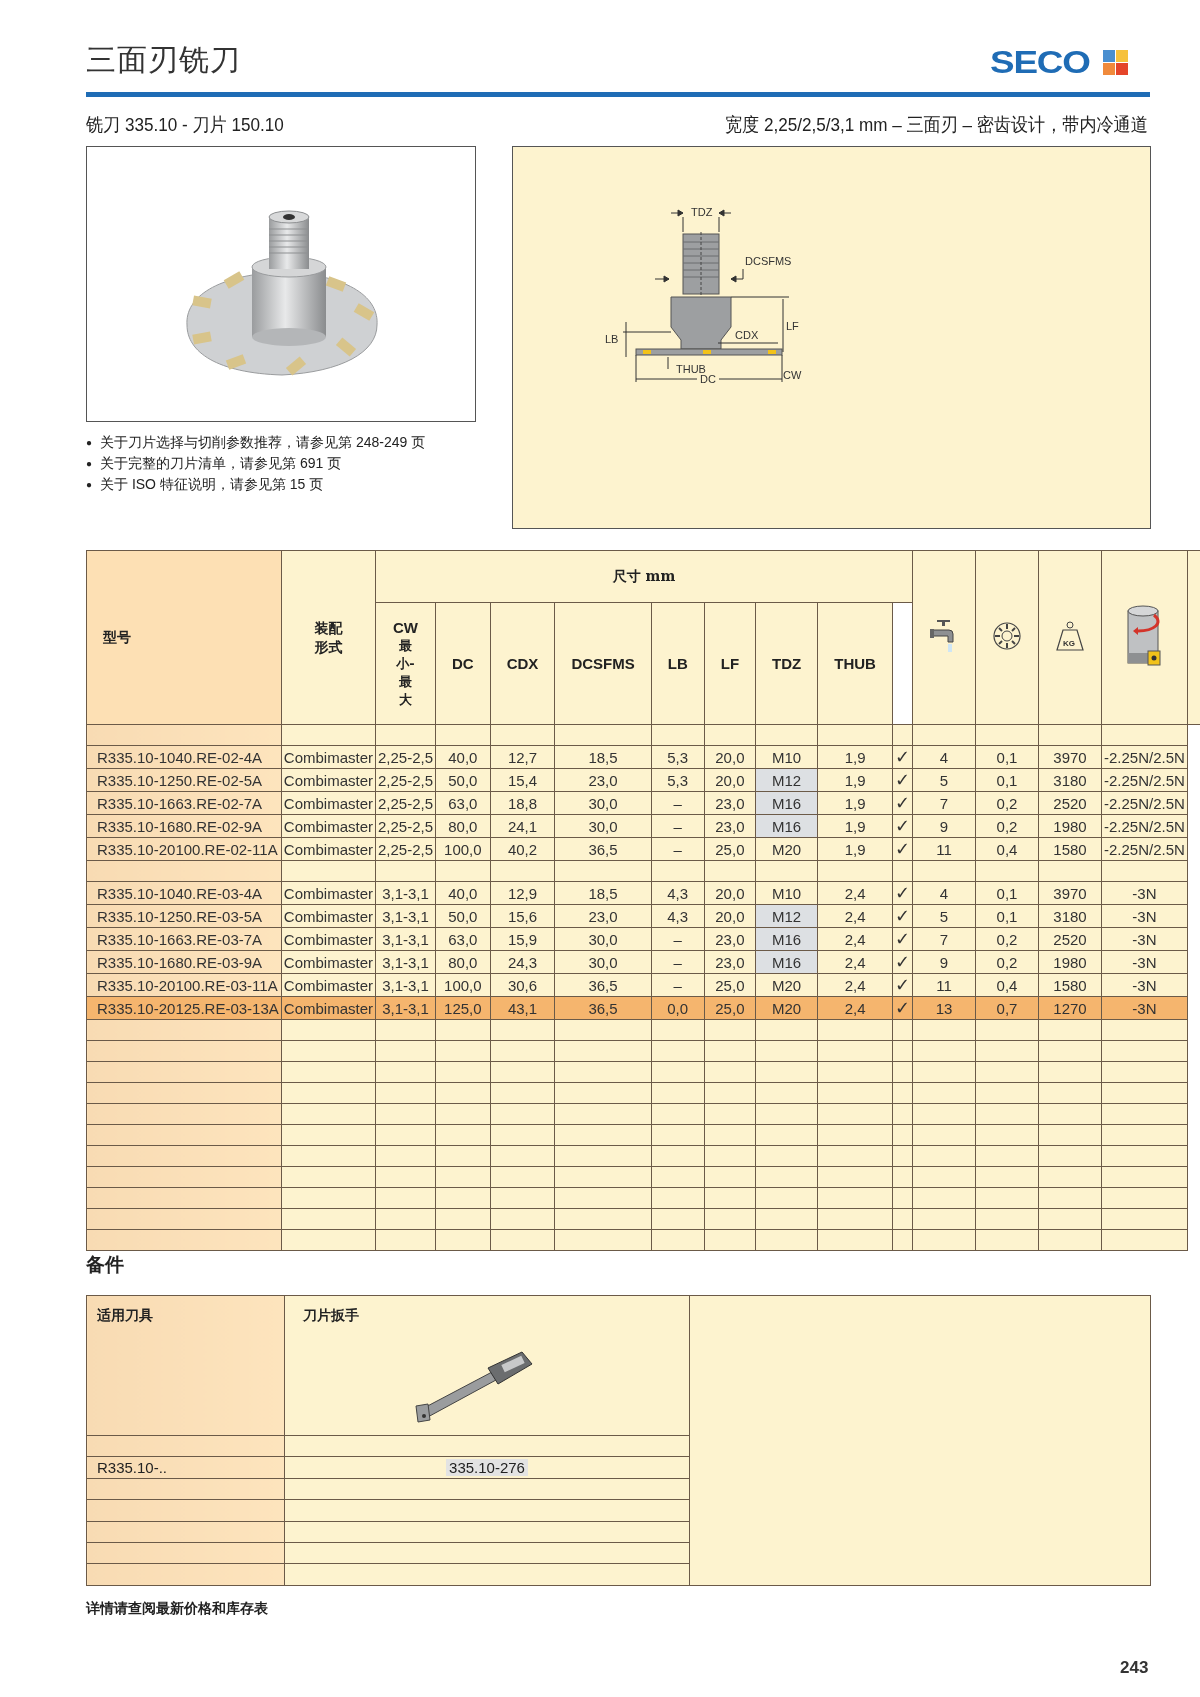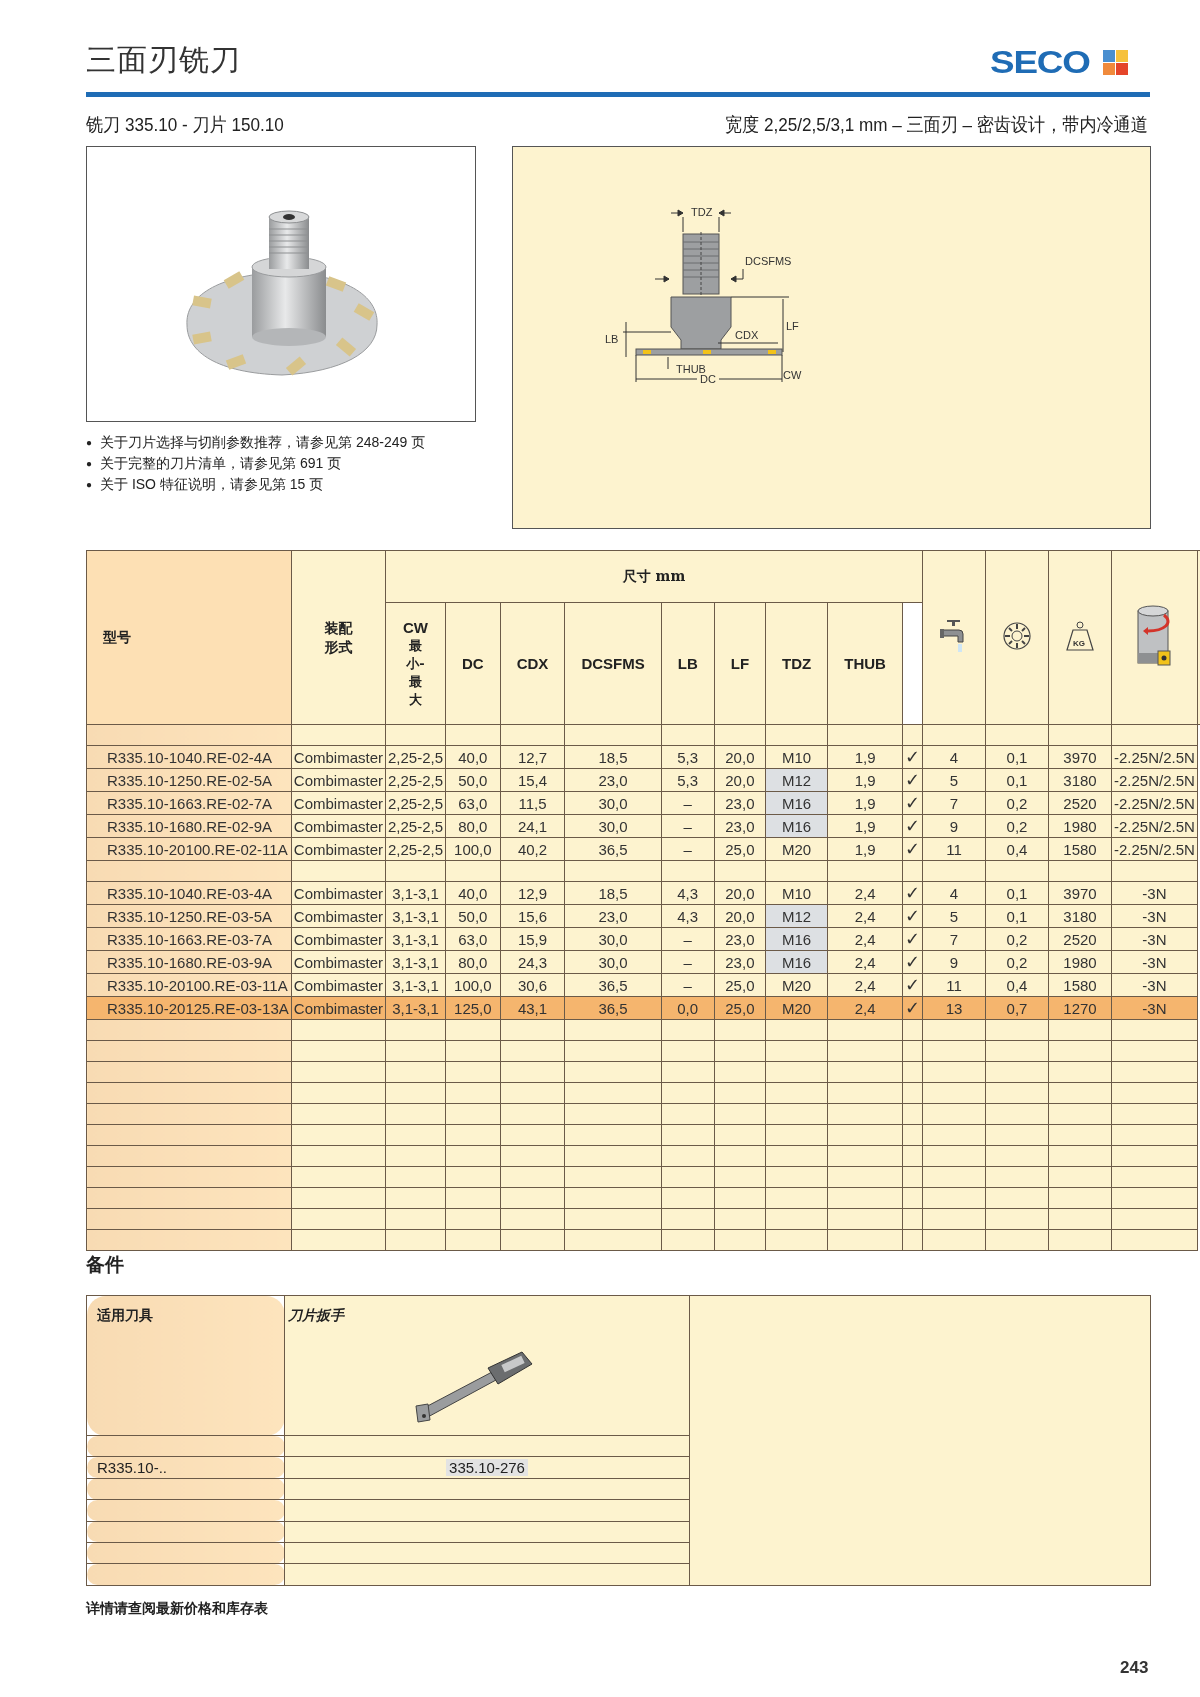--- a/index.html
+++ b/index.html
@@ -18,38 +18,38 @@
   .notes li::before { content: "●"; position: absolute; left: 0; font-size: 10px; }
   .diagram-box { position: absolute; left: 512px; top: 146px; width: 639px; height: 383px; border: 1.5px solid #555; background: #fdf3cf; }
   .side-tab { position: absolute; left: 1158px; top: 582px; width: 42px; height: 142px; background: #1570bf; }
 
   table { border-collapse: collapse; }
   .main-table { position: absolute; left: 86px; top: 550px; width: 1065px; font-size: 15px; }
   .main-table td, .main-table th { border: 1.5px solid #6b5a48; text-align: center; padding: 0 2px; }
   .main-table th { font-weight: bold; background: #fdf3cf; vertical-align: bottom; padding-bottom: 8px; font-size: 15px; }
   .main-table th.c1 { background: #fde0b4; text-align: left; padding-left: 10px; }
   .main-table td { height: 21.4px; background: #fdf3cf; color: #333; white-space: nowrap; }
-  .main-table td.c1 { background: linear-gradient(90deg, #f8dbb3, #fde4bd); text-align: left; padding-left: 20px; }
+  .main-table td.c1 { background: linear-gradient(90deg, #f8dbb3, #fde4bd); text-align: left; padding-left: 10px; }
   .main-table tr.spacer td { height: 21px; }
   .main-table tr.hl td { background: #f5b56e; }
   .main-table tr.hl td.c1 { background: #f5b56e; }
   .main-table .grp th { padding: 16px; vertical-align: middle; height: 52px; }
   .cn { font-family: "DejaVu Serif", serif; font-weight: bold; font-size: 14px; }
   .hl-cell { background: #dde0e3 !important; margin-top: 40px; }
   .hl-cell-t { background: #e3e3e3; padding: 0 3px; }
   .tick { font-size: 18px; font-weight: bold; }
 
   .spare-title { position: absolute; left: 86px; top: 1252px; font-family: "DejaVu Serif", serif; font-weight: bold; font-size: 19px; }
   .spare-table { position: absolute; left: 86px; top: 1295px; width: 1065px; font-size: 15px; }
   .spare-table td { border: 1.5px solid #6b5a48; background: #fdf3cf; height: 21.4px; }
-  .spare-table td.c1 { background: linear-gradient(90deg, #f8dbb3, #fde4bd); width: 198px; padding-left: 10px; border-radius: 19px; }
+  .spare-table td.c1 { background: linear-gradient(90deg, #f8dbb3, #fde4bd); width: 198px; padding-left: 10px; }
   .spare-table td.c2 { width: 405px; text-align: center; }
   .spare-table td.c3 { background: #fdf3cf; }
   .spare-head td { height: 140px; vertical-align: top; padding-top: 10px; }
-  .spare-head td.c2 { text-align: left; padding-left: 3px; position: relative; font-style: italic; }
+  .spare-head td.c2 { text-align: left; padding-left: 18px; position: relative; }
   .footnote { position: absolute; left: 86px; top: 1600px; font-family: "DejaVu Serif", serif; font-weight: bold; font-size: 14px; }
   .page-num { position: absolute; left: 1120px; top: 1658px; font-size: 17px; color: #333; font-weight: bold; }
 </style>
 </head>
 <body>
 
 <div class="title">三面刃铣刀</div>
 <div class="logo">
   <span class="logo-text">SECO</span>
   <div class="logo-squares">
@@ -294,21 +294,21 @@
         <td>5</td>
         <td>0,1</td>
         <td>3180</td>
         <td>-2.25N/2.5N</td>
       </tr>
       <tr>
         <td class="c1">R335.10-1663.RE-02-7A</td>
         <td>Combimaster</td>
         <td>2,25-2,5</td>
         <td>63,0</td>
-        <td>11,5</td>
+        <td>18,8</td>
         <td>30,0</td>
         <td>–</td>
         <td>23,0</td>
         <td class="hl-cell">M16</td>
         <td>1,9</td>
         <td class="tick">✓</td>
         <td>7</td>
         <td>0,2</td>
         <td>2520</td>
         <td>-2.25N/2.5N</td>

